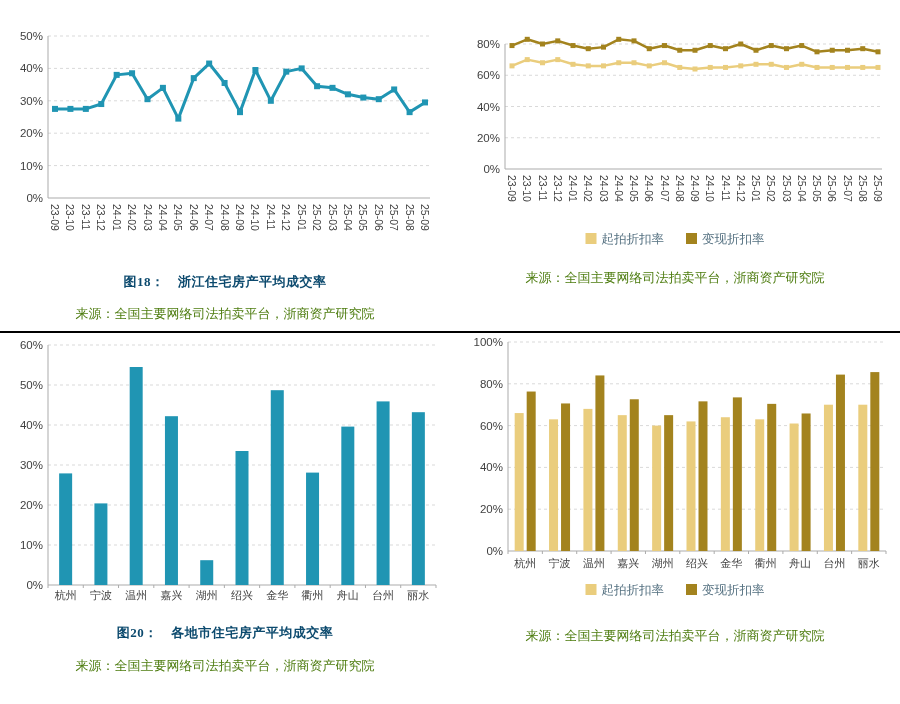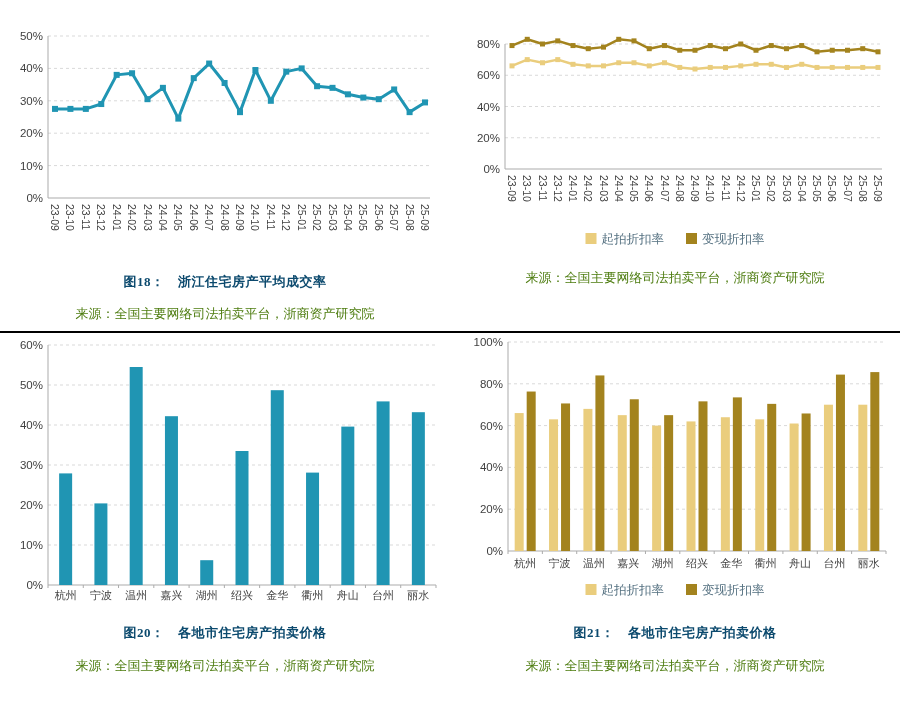--- a/index.html
+++ b/index.html
@@ -241,21 +241,21 @@
           <line x1="153.8181818181818" x2="153.8181818181818" y1="248" y2="251" stroke="#ababab" stroke-width="1"></line>
           <line x1="189.0909090909091" x2="189.0909090909091" y1="248" y2="251" stroke="#ababab" stroke-width="1"></line>
           <line x1="224.36363636363637" x2="224.36363636363637" y1="248" y2="251" stroke="#ababab" stroke-width="1"></line>
           <line x1="259.6363636363636" x2="259.6363636363636" y1="248" y2="251" stroke="#ababab" stroke-width="1"></line>
           <line x1="294.9090909090909" x2="294.9090909090909" y1="248" y2="251" stroke="#ababab" stroke-width="1"></line>
           <line x1="330.1818181818182" x2="330.1818181818182" y1="248" y2="251" stroke="#ababab" stroke-width="1"></line>
           <line x1="365.45454545454544" x2="365.45454545454544" y1="248" y2="251" stroke="#ababab" stroke-width="1"></line>
           <line x1="400.72727272727275" x2="400.72727272727275" y1="248" y2="251" stroke="#ababab" stroke-width="1"></line>
           <line x1="436" x2="436" y1="248" y2="251" stroke="#ababab" stroke-width="1"></line>
         </svg>
-      <div class="fig-caption">图20：　各地市住宅房产拍卖价格</div>
+      <div class="fig-caption">图20：　各地市住宅房产平均成交率</div>
       <div class="fig-source">来源：全国主要网络司法拍卖平台，浙商资产研究院</div>
     </div>
     <div class="cell">
       <svg id="chart3" class="chart-svg" width="450" height="276">
           <line x1="58" x2="436" y1="214" y2="214" stroke="#ababab" stroke-width="1" stroke-dasharray="none"></line>
           <text x="53" y="218" text-anchor="end" font-size="11.5" fill="#3f3f3f">0%</text>
           <line x1="58" x2="436" y1="172.2" y2="172.2" stroke="#d9d9d9" stroke-width="1" stroke-dasharray="3,3"></line>
           <text x="53" y="176.2" text-anchor="end" font-size="11.5" fill="#3f3f3f">20%</text>
           <line x1="58" x2="436" y1="130.4" y2="130.4" stroke="#d9d9d9" stroke-width="1" stroke-dasharray="3,3"></line>
           <text x="53" y="134.4" text-anchor="end" font-size="11.5" fill="#3f3f3f">40%</text>
@@ -309,18 +309,17 @@
           <line x1="298.54545454545456" x2="298.54545454545456" y1="214" y2="217" stroke="#ababab" stroke-width="1"></line>
           <line x1="332.90909090909093" x2="332.90909090909093" y1="214" y2="217" stroke="#ababab" stroke-width="1"></line>
           <line x1="367.2727272727273" x2="367.2727272727273" y1="214" y2="217" stroke="#ababab" stroke-width="1"></line>
           <line x1="401.6363636363637" x2="401.6363636363637" y1="214" y2="217" stroke="#ababab" stroke-width="1"></line>
           <line x1="436.00000000000006" x2="436.00000000000006" y1="214" y2="217" stroke="#ababab" stroke-width="1"></line>
           <rect x="135.5" y="247" width="11" height="11" fill="#eacd7d"></rect>
           <text x="151.5" y="257" font-size="12.5" fill="#547080">起拍折扣率</text>
           <rect x="236" y="247" width="11" height="11" fill="#a3831e"></rect>
           <text x="252" y="257" font-size="12.5" fill="#547080">变现折扣率</text>
         </svg>
-      <div class="fig-caption">图21：　各地市住宅房产拍卖价格</div>
       <div class="fig-source">来源：全国主要网络司法拍卖平台，浙商资产研究院</div>
     </div>
   </div>
 
 </div>
 
 </body></html>

